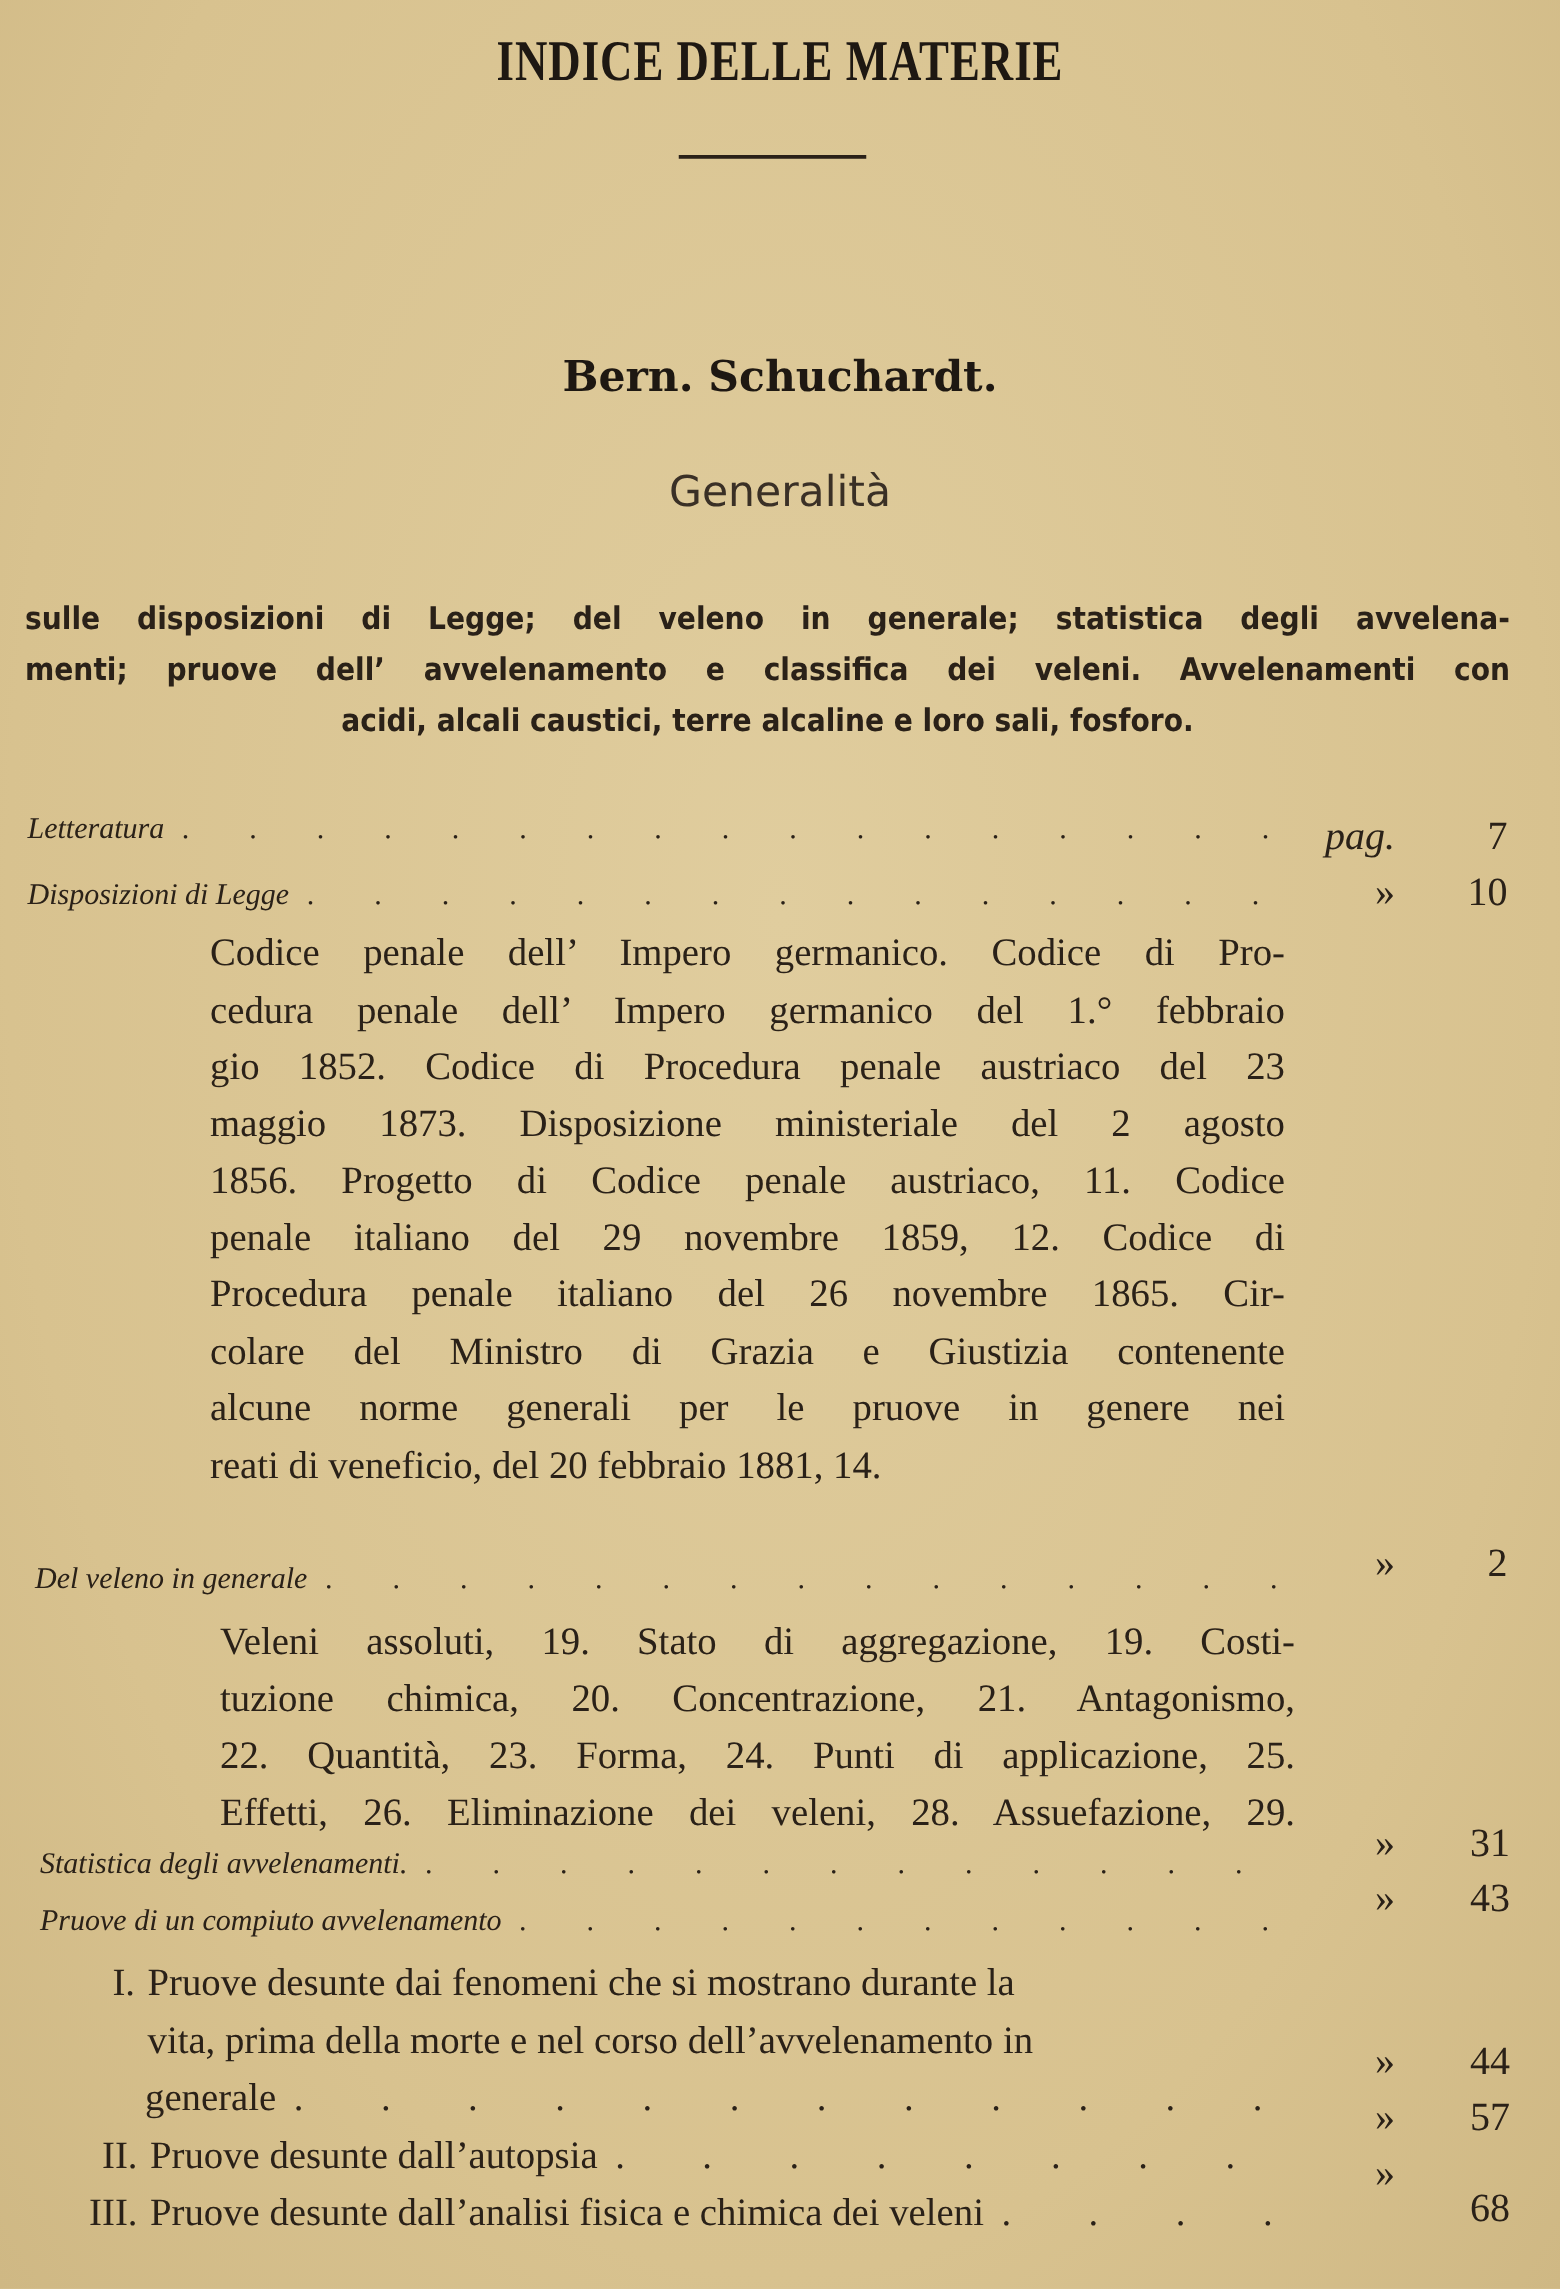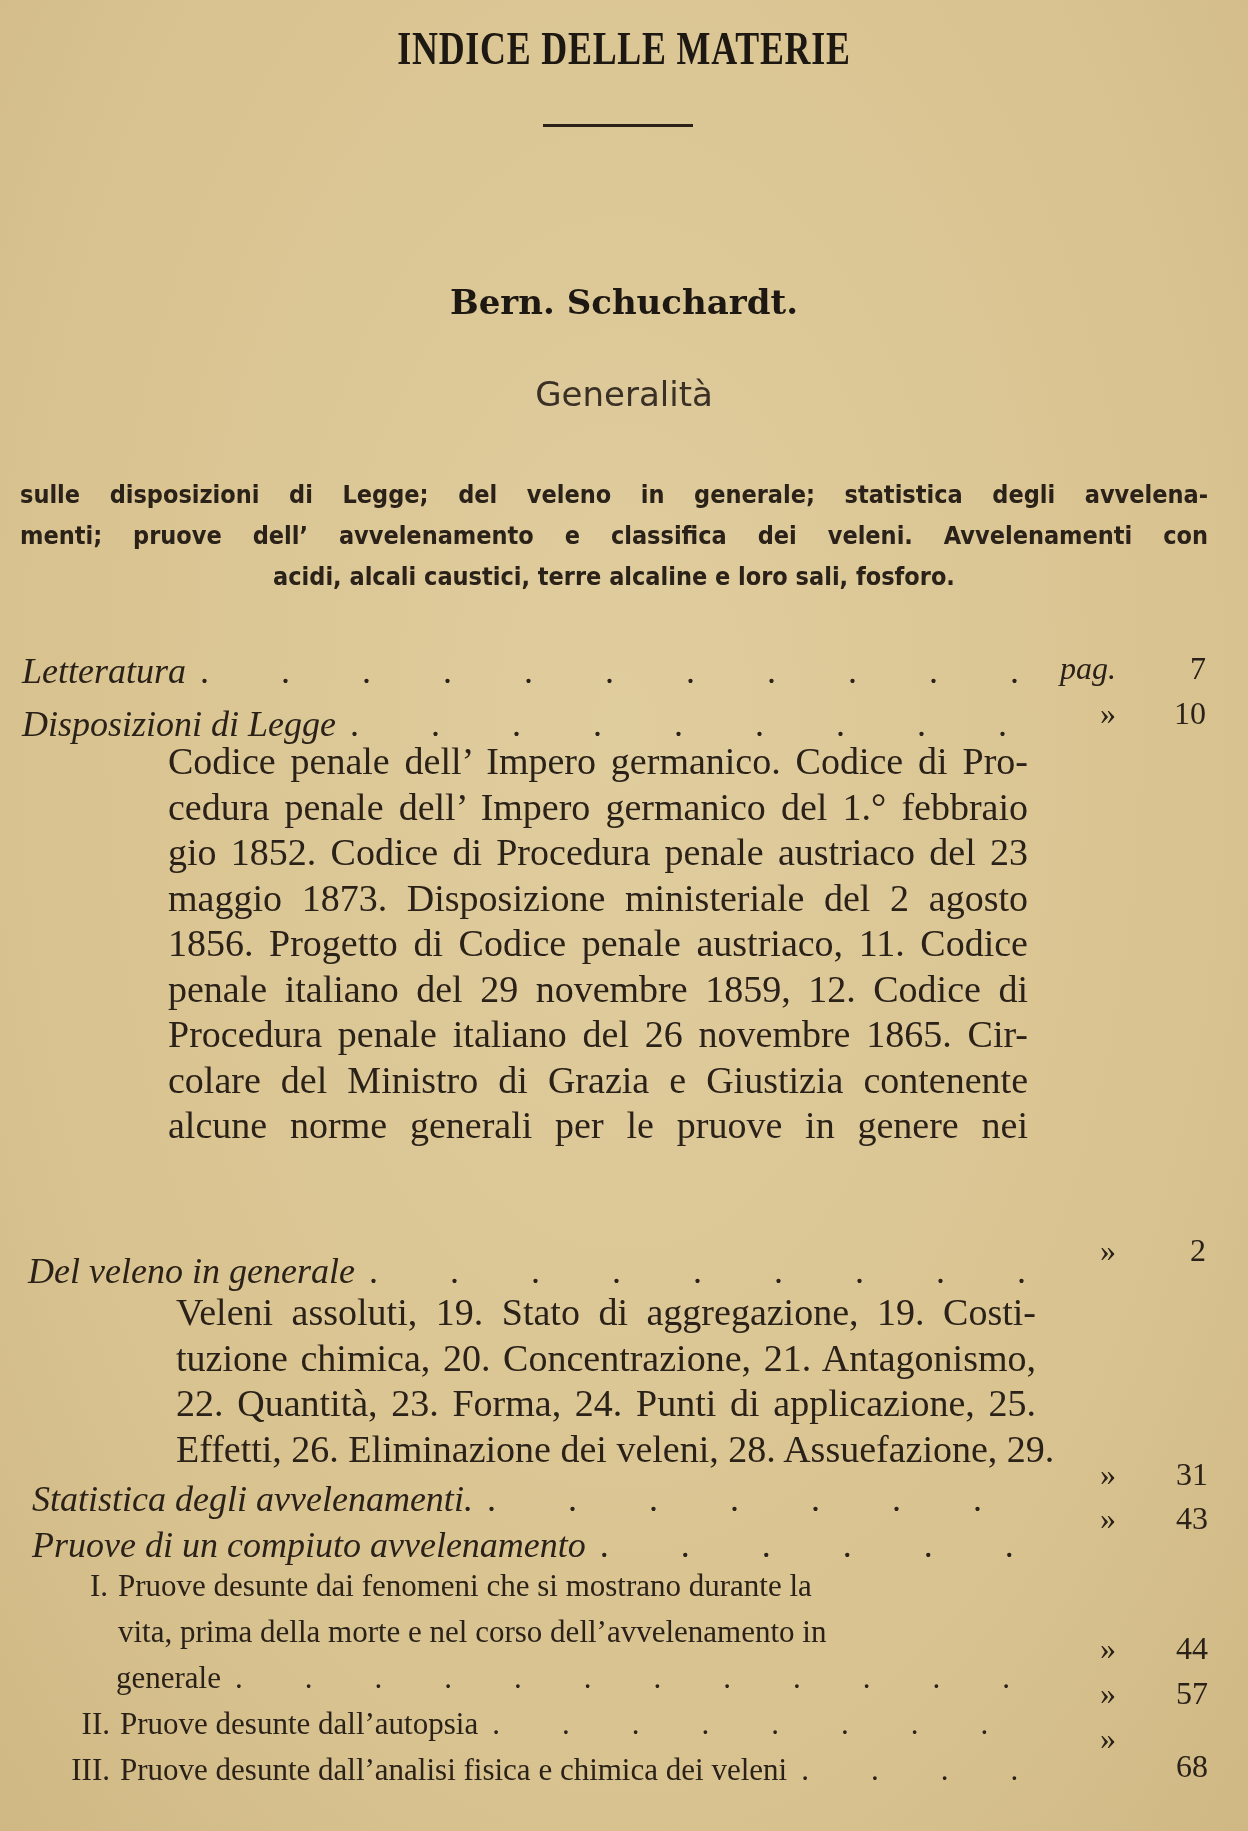--- a/index.html
+++ b/index.html
@@ -34,21 +34,21 @@
       position: absolute; top: 474px; left: 20px; width: 1188px;
       font-family: "DejaVu Sans Condensed", "DejaVu Sans", sans-serif;
       font-weight: bold; font-size: 25px; line-height: 41px; color: #2a2118;
       text-align: justify; transform-origin: left top;
     }
     .summary .line { display: block; text-align: justify; text-align-last: justify; }
     .summary .line.center { text-align: center; text-align-last: center; }
     .toc { position: absolute; left: 0; top: 0; width: 1248px; }
     .entry {
       position: absolute; left: 22px; width: 1010px; height: 44px;
-      font-family: "Liberation Serif", serif; font-style: italic; font-size: 36px;
+      font-family: "Liberation Serif", serif; font-style: italic; font-size: 24px;
       white-space: nowrap; display: flex; align-items: baseline;
     }
     .entry .label { flex: 0 0 auto; }
     .entry .dots {
       flex: 1 1 auto; overflow: hidden; margin-left: 14px; letter-spacing: 0;
       font-style: normal; color: #2a2118;
     }
     .entry .dots::before {
       content: ".        .        .        .        .        .        .        .        .        .        .        .        .        .        .        .        .        .        .        .";
       white-space: pre;
@@ -57,21 +57,21 @@
       position: absolute; width: 60px; text-align: center;
       font-family: "Liberation Serif", serif; font-size: 32px;
     }
     .pref.italic { font-style: italic; }
     .pnum {
       position: absolute; width: 60px; text-align: right;
       font-family: "Liberation Serif", serif; font-size: 32px;
     }
     .desc {
       position: absolute; left: 168px; width: 860px;
-      font-family: "Liberation Serif", serif; font-size: 38px; line-height: 45.5px;
+      font-family: "Liberation Serif", serif; font-size: 31px; line-height: 45.5px;
       color: #2a2118;
     }
     .desc .line { display: block; text-align: justify; text-align-last: justify; white-space: nowrap; }
     .desc .line.last { text-align-last: left; }
     .sub {
       position: absolute; font-family: "Liberation Serif", serif; font-size: 31px;
       white-space: nowrap; display: flex; align-items: baseline;
     }
     .sub .num { display: inline-block; width: 50px; text-align: right; margin-right: 10px; }
   </style>
@@ -108,20 +108,21 @@
   <div class="desc" style="top:739px;">
     <span class="line">Codice penale dell’ Impero germanico. Codice di Pro-</span>
     <span class="line">cedura penale dell’ Impero germanico del 1.° febbraio</span>
     <span class="line">gio 1852. Codice di Procedura penale austriaco del 23</span>
     <span class="line">maggio 1873. Disposizione ministeriale del 2 agosto</span>
     <span class="line">1856. Progetto di Codice penale austriaco, 11. Codice</span>
     <span class="line">penale italiano del 29 novembre 1859, 12. Codice di</span>
     <span class="line">Procedura penale italiano del 26 novembre 1865. Cir-</span>
     <span class="line">colare del Ministro di Grazia e Giustizia contenente</span>
     <span class="line">alcune norme generali per le pruove in genere nei</span>
+    <span class="line last">reati di veneficio, del 20 febbraio 1881, 14.</span>
   </div>
 
   <div class="pref" style="top:1232px; left:1078px;">»</div>
   <div class="pnum" style="top:1232px; left:1146px;">2</div>
   <div class="entry" style="top:1250px; left:28px;">
     <span class="label">Del veleno in generale</span>
     <span class="dots"></span>
   </div>
 
   <div class="desc" style="top:1290px; left:176px;">

